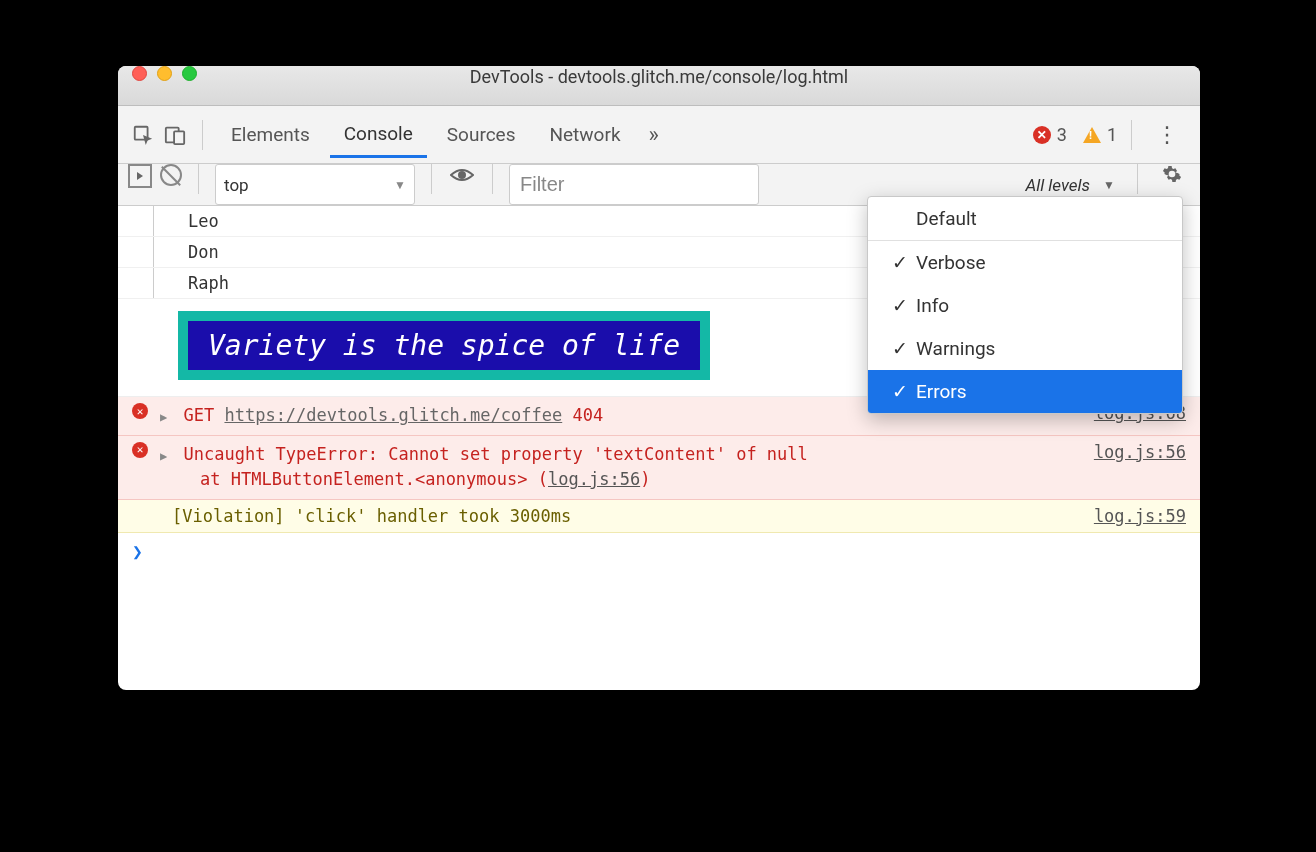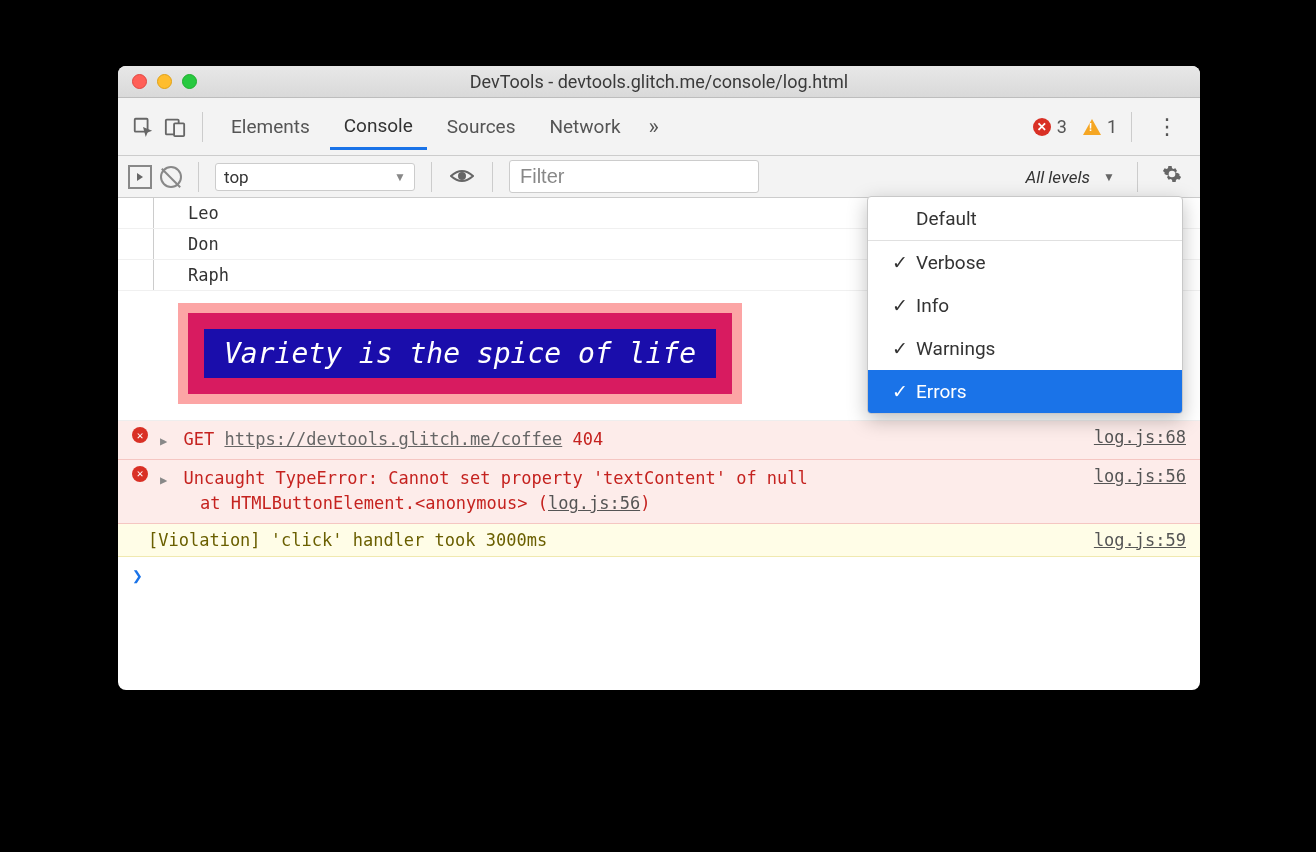--- a/index.html
+++ b/index.html
@@ -16,26 +16,25 @@
     top: 66px;
     width: 1082px;
     height: 624px;
     background: #fff;
     border-radius: 8px;
     box-shadow: 0 20px 60px rgba(0,0,0,0.5);
     overflow: visible;
   }
   
   .titlebar {
-    height: 32px;
+    height: 40px;
     background: linear-gradient(#e8e8e8,#d9d9d9);
     border-bottom: 1px solid #bdbdbd;
     border-radius: 8px 8px 0 0;
     display: flex;
-    align-items: center;
     position: relative;
   }
   .traffic-lights { display: flex; gap: 10px; padding-left: 14px; }
   .tl { width: 15px; height: 15px; border-radius: 50%; }
   .tl.red { background:#ff5f57; border:1px solid #e14640;}
   .tl.yellow { background:#ffbd2e; border:1px solid #e1a116;}
   .tl.green { background:#28c940; border:1px solid #1db02c;}
   .win-title {
     position: absolute; left: 0; right: 0;
     text-align: center;
@@ -69,21 +68,20 @@
     width:0;height:0;border-left:9px solid transparent;border-right:9px solid transparent;border-bottom:16px solid #f5a623;position:relative;
   }
   .warn-icon::after{content:"!";position:absolute;left:-3px;top:2px;font-size:11px;color:#fff;font-weight:bold;}
   .kebab { font-size:22px; color:#555; padding:0 10px; cursor:pointer;}
   
   .toolbar {
     height:42px;
     background:#f3f3f3;
     border-bottom:1px solid #ccc;
     display:flex;
-    align-items:center;
     padding:0 10px;
     gap:8px;
     font-size:17px;
     color:#555;
   }
   .sq-btn {
     width:24px;height:24px;border:2px solid #888;display:flex;align-items:center;justify-content:center;
     cursor:pointer;color:#666;font-size:11px;
   }
   .clear-btn {
@@ -119,22 +117,22 @@
     left:35px; top:0; bottom:0;
     width:1px; background:#ccc;
   }
   .styled-row {
     padding:12px 14px 12px 60px;
     border-bottom:1px solid #eee;
   }
   .styled-box {
     display:inline-block;
     background:#d81b60;
-    border:10px solid #fca5a5;
-    padding:16px;
+    border:10px solid #14b8a6;
+    padding:0;
     white-space: nowrap;
     overflow: hidden;
   }
   .styled-inner{
     display:inline-block;
     background:#1a0dab;
     color:#fff;
     font-style:italic;
     font-size:28px;
     padding:8px 20px;
@@ -147,21 +145,21 @@
     border-bottom:1px solid #f5c6c2;
     color:#c5221f;
   }
   .err-row .bullet { flex:0 0 28px; }
   .err-row .bullet .err-icon{width:16px;height:16px;font-size:11px;}
   .tri { color:#888; margin-right:6px; font-size:12px; display:inline-block; cursor:pointer;}
   .err-content { flex:1; font-family: Menlo, Consolas, monospace; font-size:17px; line-height:1.5;}
   .src-link { color:#555; text-decoration:underline; cursor:pointer; font-family: Menlo, Consolas, monospace; font-size:17px;}
   .viol-row {
     display:flex;
-    padding:6px 14px 6px 30px;
+    padding:6px 14px 6px 54px;
     background:#fffde7;
     border-bottom:1px solid #f0e9b0;
     color:#6a5f00;
     font-family: Menlo, Consolas, monospace; font-size:17px;
   }
   .viol-row .src-link{ margin-left:auto;}
   .prompt-row { padding:8px 14px; color:#1a73e8; font-size:18px; font-family: Menlo, Consolas, monospace;}
   .url-link { color:#666; text-decoration:underline;}
   
   .dropdown {

